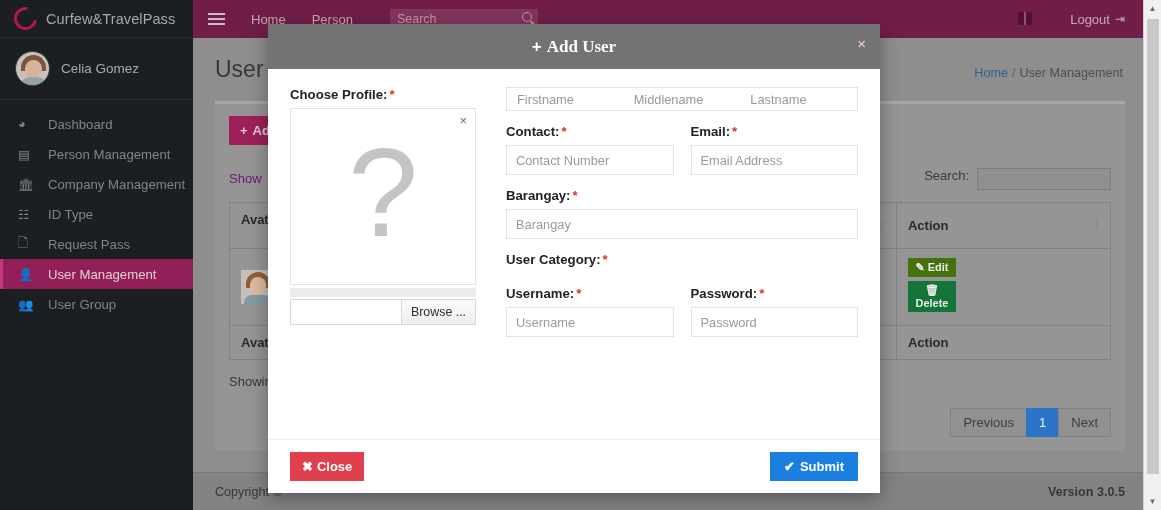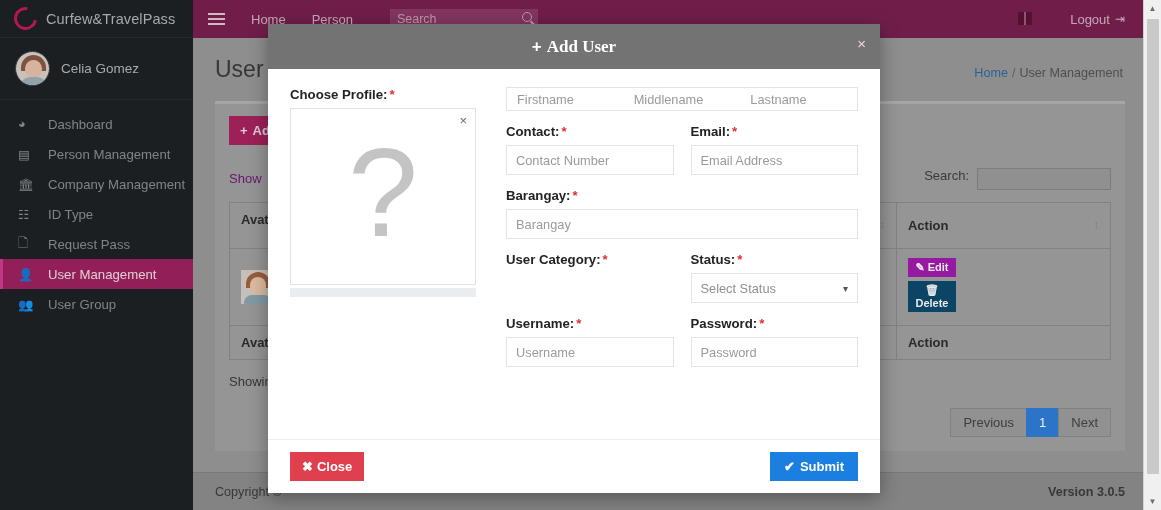--- a/index.html
+++ b/index.html
@@ -124,22 +124,22 @@
   .avatar-tbl {
     width: 34px; height: 34px; background: #d8d1ca; position: relative; overflow: hidden;
   }
   .avatar-tbl .hair { position:absolute; left:5px; top:2px; width:24px; height:16px; border-radius:12px 12px 0 0; background:#a3653f; }
   .avatar-tbl .face { position:absolute; left:9px; top:7px; width:16px; height:18px; border-radius:8px; background:#efcbb0; }
   .avatar-tbl .body { position:absolute; left:3px; top:25px; width:28px; height:10px; border-radius:8px 8px 0 0; background:#8fa6b2; }
   .btn-edit, .btn-del {
     display: block; font-size: 11px; color: #fff; padding: 3px 7px; margin-bottom: 4px;
     width: 48px; text-align: center; font-weight: 600;
   }
-  .btn-edit { background: #a21caf; }
-  .btn-del { background: #0c4a6e; }
+  .btn-edit { background: #4d7c0f; }
+  .btn-del { background: #15803d; }
   .showing { font-size: 13px; color: #3a3a3a; margin-top: 14px; }
   .pager { position: absolute; right: 14px; bottom: 14px; display: flex; }
   .pager div {
     border: 1px solid #8d8d8d; padding: 6px 12px; font-size: 13px;
     color: #444; background: #9e9e9e; margin-left: -1px;
   }
   .pager div.cur { background: #2f7ed8; color: #fff; border-color: #2f7ed8; }
 
   .footer {
     position: absolute; left: 0; bottom: 0; width: 950px; height: 38px;
@@ -401,20 +401,24 @@
 
       <div class="col-left">
         <label class="flabel">
           <span>Choose Profile:</span><span class="req">*</span>
         </label>
         <div class="profile-box">
           <span class="rm">×</span>
           <span class="qmark">?</span>
         </div>
         <div class="file-strip"></div>
+        <div class="file-row">
+          <div class="file-text"></div>
+          <div class="file-browse">Browse ...</div>
+        </div>
       </div>
 
       <div class="col-right">
 
         <div class="fgroup">
           <div class="fullname">
             <span>Firstname</span>
             <span>Middlename</span>
             <span>Lastname</span>
           </div>
@@ -440,29 +444,20 @@
             <span>Barangay:</span><span class="req">*</span>
           </label>
           <div class="inp">Barangay</div>
         </div>
 
         <div class="row2">
           <div class="fgroup">
             <label class="flabel">
               <span>User Category:</span><span class="req">*</span>
             </label>
-          </div>
-          <div class="fgroup">
-            <label class="flabel">
-              <span>Status:</span><span class="req">*</span>
-            </label>
-            <div class="sel">
-              <span>Select Status</span>
-              <span class="caret">▾</span>
-            </div>
           </div>
         </div>
 
         <div class="row2">
           <div class="fgroup">
             <label class="flabel">
               <span>Username:</span><span class="req">*</span>
             </label>
             <div class="inp">Username</div>
           </div>

